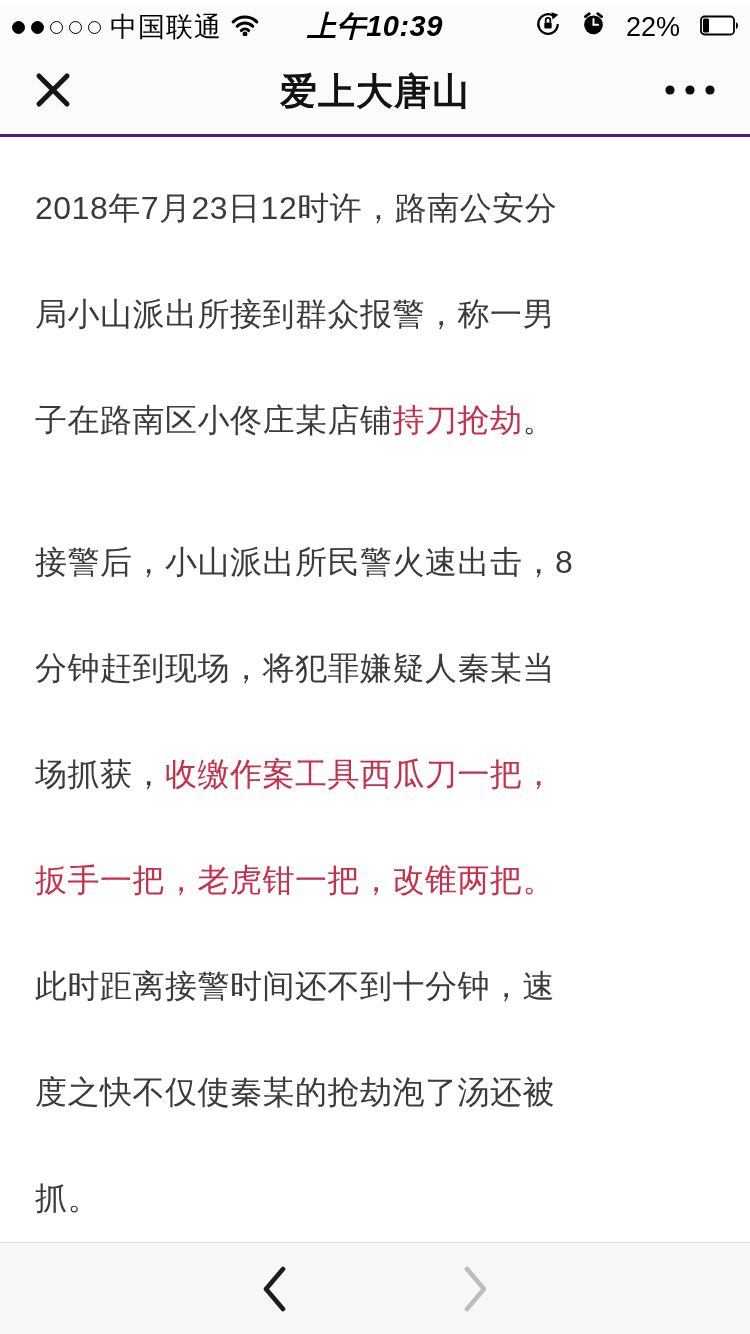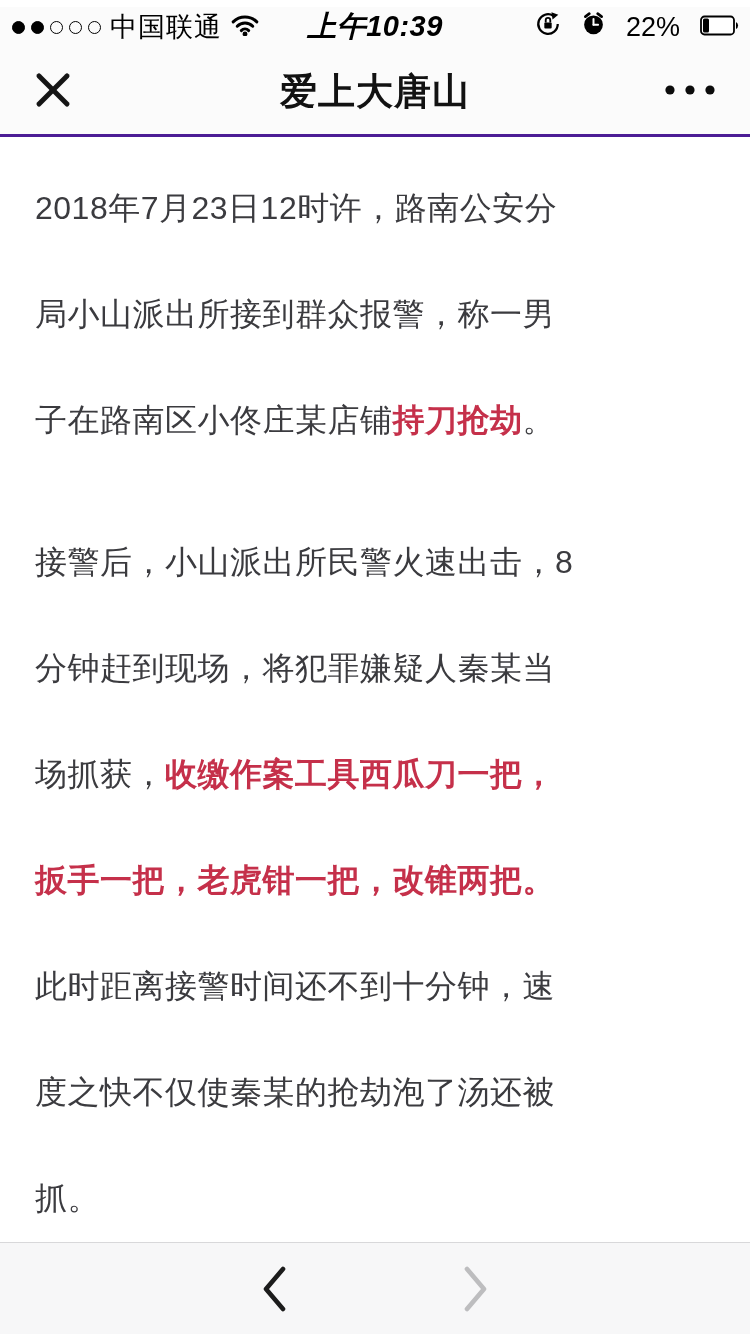--- a/index.html
+++ b/index.html
@@ -66,21 +66,21 @@
     position: absolute; top: 131px; left: 35px;
     width: 690px;
     padding-top: 24px;
     font-size: 32px;
     line-height: 106px;
     letter-spacing: 0.5px;
     white-space: pre;
     color: #3b3b3f;
   }
   .article p { margin: 0 0 36px 0; }
-  .seg.red { color: var(--red, #c5304a); font-weight: 700; }
+  .seg.red { color: var(--red, #c5304a); font-weight: 400; }
 
   
   .footer {
     position: absolute; left: 0; top: 1242px;
     width: 750px; height: 92px;
     background: #f7f7f8;
     border-top: 1px solid #d8d8da;
   }
   .chev { position: absolute; top: 22px; }
   .chev-back { left: 258px; cursor: pointer; }

